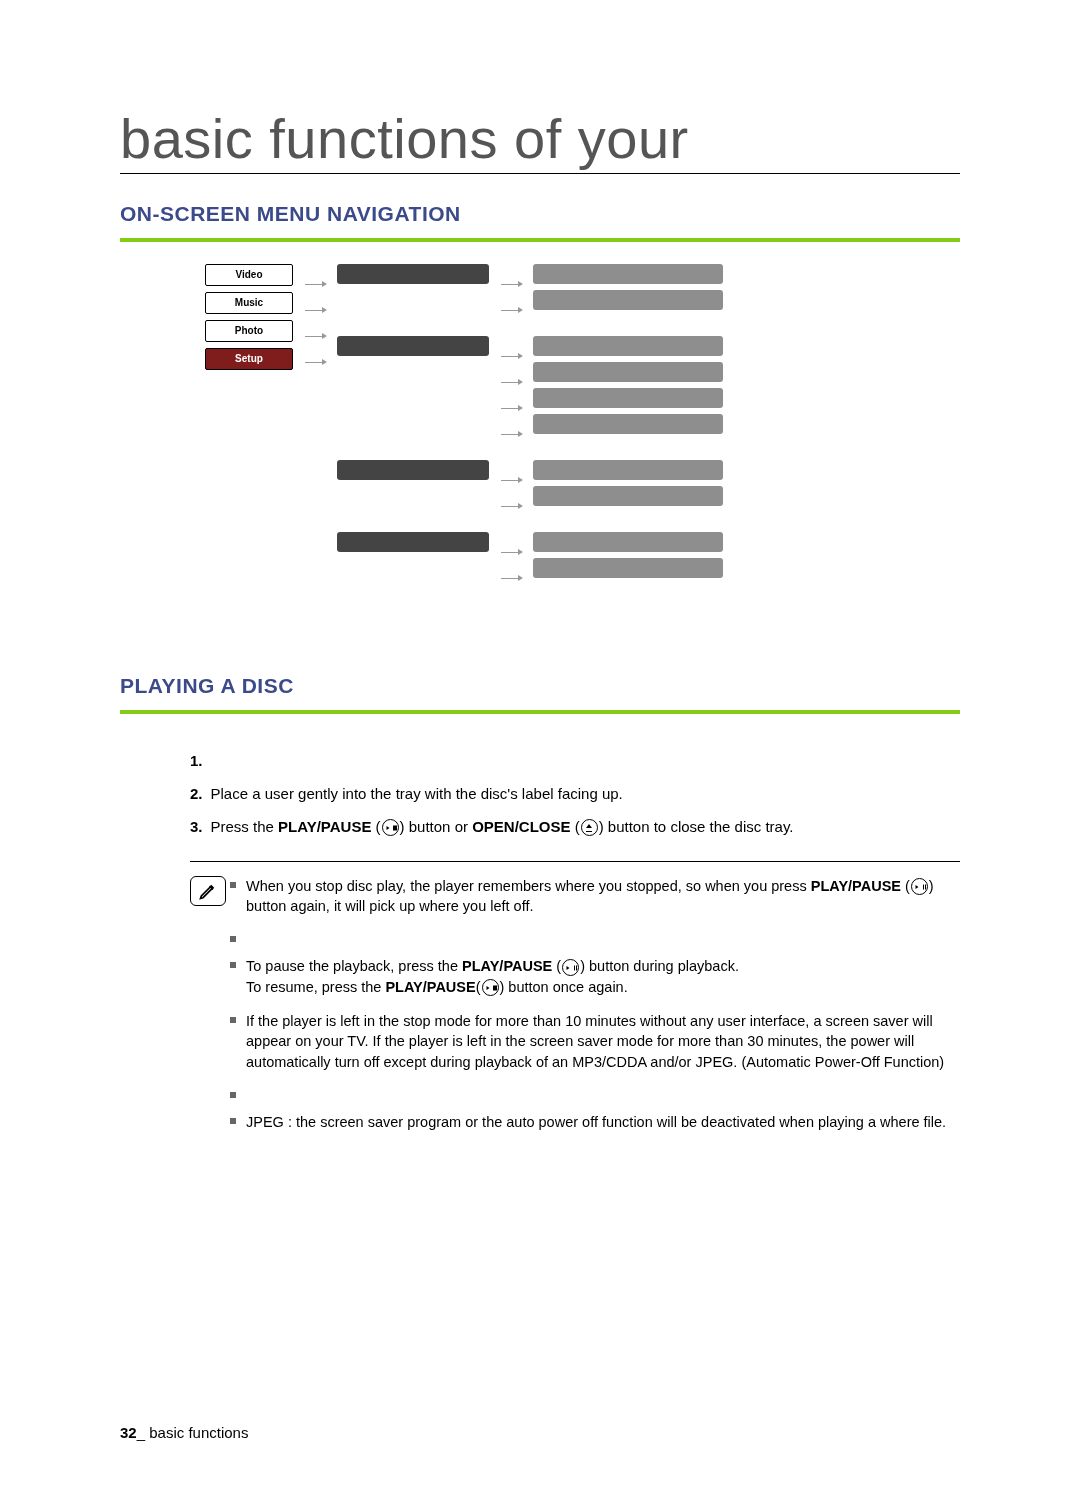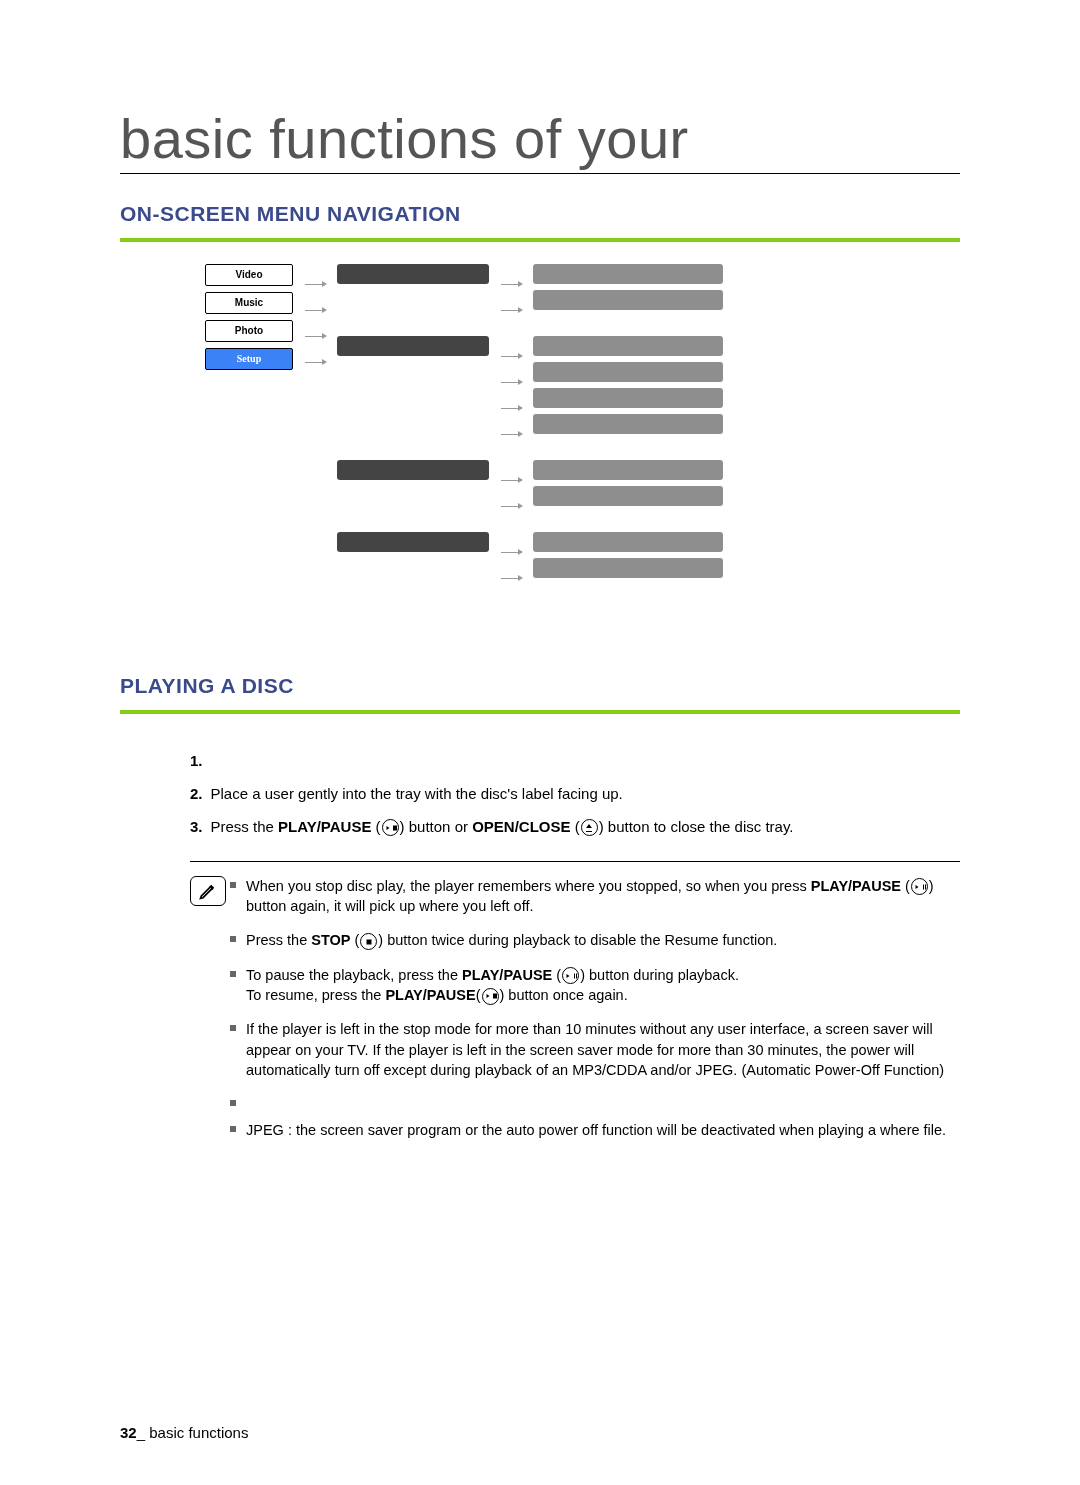--- a/index.html
+++ b/index.html
@@ -57,23 +57,22 @@
     height: 20px;
     border: 1px solid #000;
     border-radius: 2px;
     font-size: 10px;
     font-weight: bold;
     display: flex;
     align-items: center;
     justify-content: center;
   }
   .menu-pill.active {
-    background: #3b82f6;
+    background: #7f1d1d;
     color: #fff;
-    font-family: Liberation Serif, serif;
   }
   .arrow-col {
     display: flex;
     flex-direction: column;
     gap: 6px;
     padding-top: 10px;
   }
   .arrow {
     width: 20px;
     height: 20px;
@@ -378,21 +377,20 @@
         <path d="M14 6l4 4"></path>
       </svg>
     </div>
     <div class="notes-list" id="notes">
         <div class="note-item">
           <div class="bullet"></div>
           <div>When you stop disc play, the player remembers where you stopped, so when you press <b>PLAY/PAUSE</b> (<span class="icon-circle icon-playpause"></span>) button again, it will pick up where you left off.</div>
         </div>
         <div class="note-item">
           <div class="bullet"></div>
-          <div>Press the <b>STOP</b> (<span class="icon-circle icon-stop"></span>) button twice during playback to disable the Resume function.</div>
         </div>
         <div class="note-item">
           <div class="bullet"></div>
           <div>To pause the playback, press the <b>PLAY/PAUSE</b> (<span class="icon-circle icon-playpause"></span>) button during playback.<br>To resume, press the <b>PLAY/PAUSE</b>(<span class="icon-circle icon-playpause"></span>) button once again.</div>
         </div>
         <div class="note-item">
           <div class="bullet"></div>
           <div>If the player is left in the stop mode for more than 10 minutes without any user interface, a screen saver will appear on your TV. If the player is left in the screen saver mode for more than 30 minutes, the power will automatically turn off except during playback of an MP3/CDDA and/or JPEG. (Automatic Power-Off Function)</div>
         </div>
         <div class="note-item">

